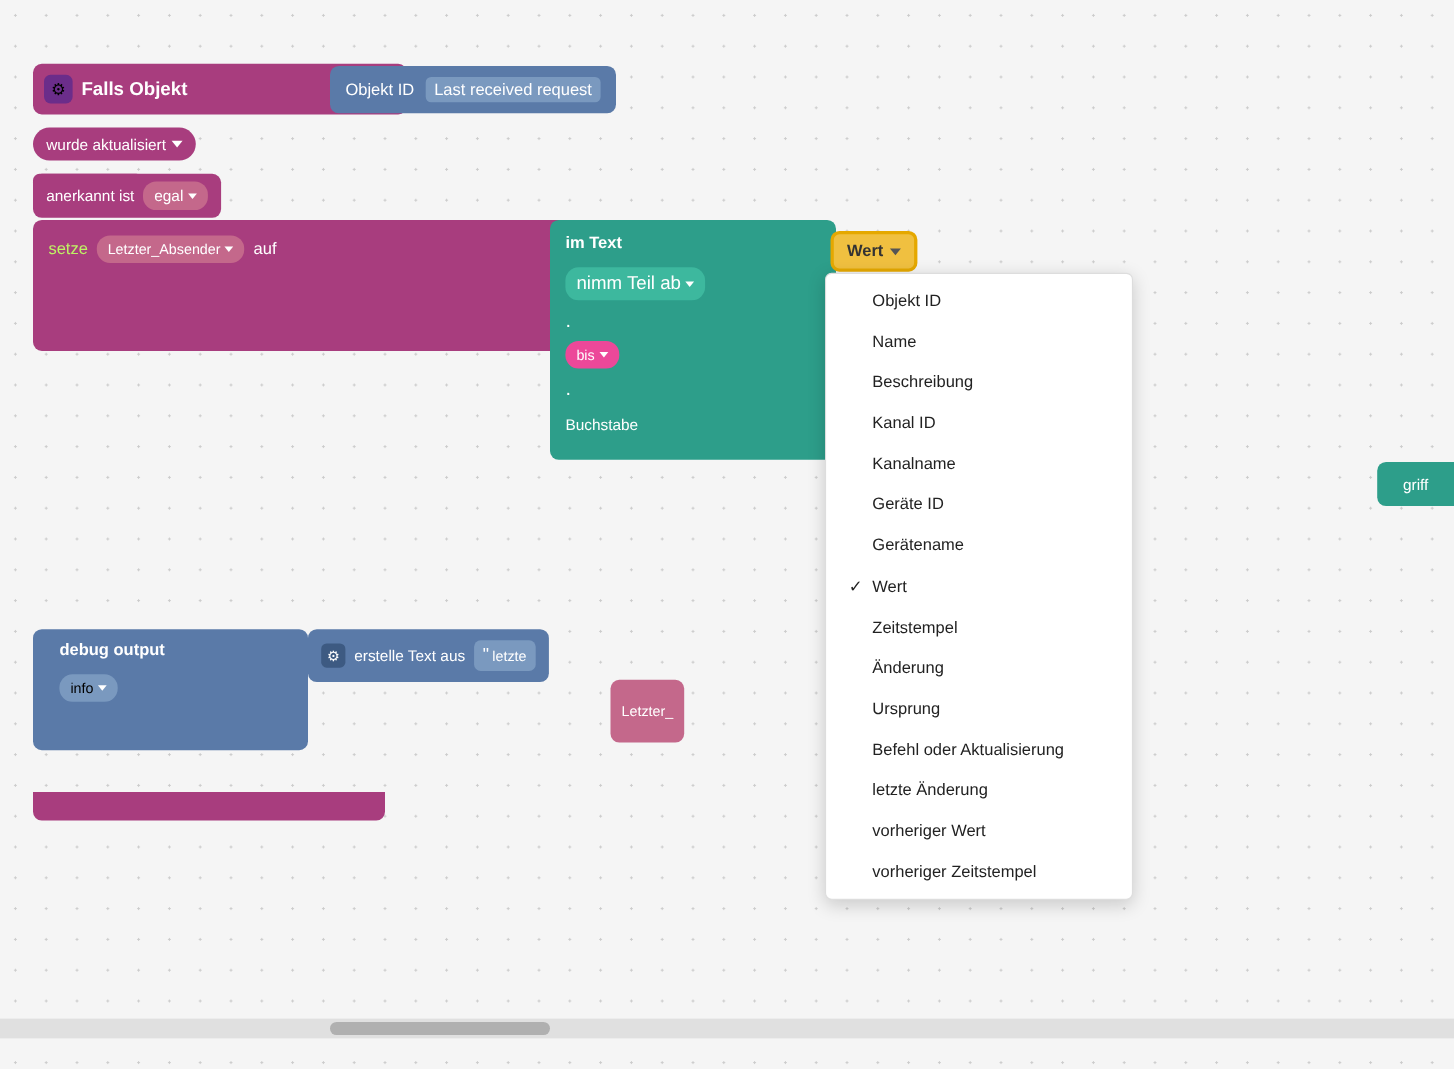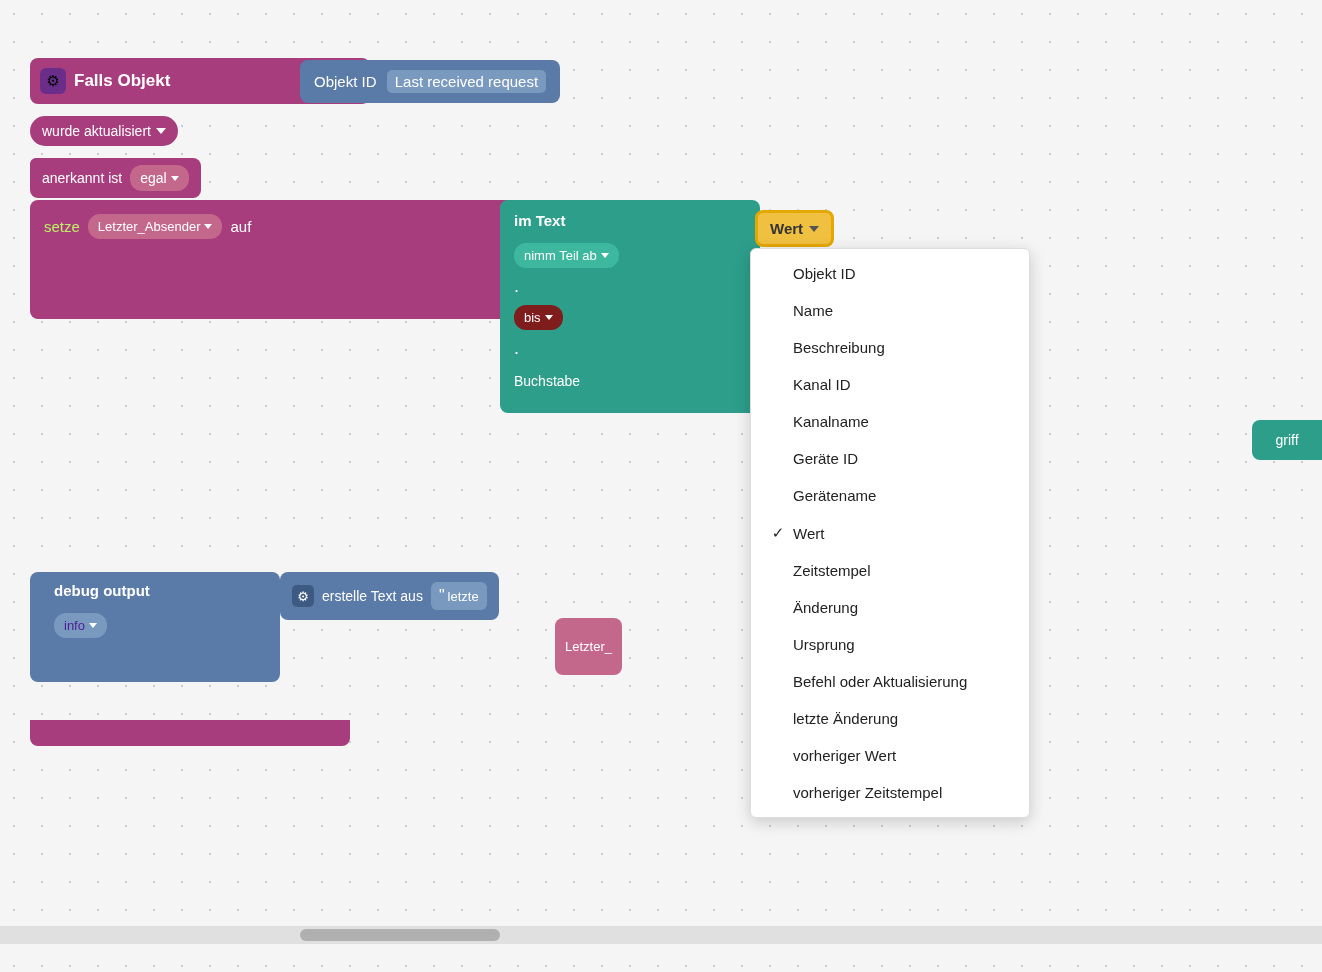--- a/index.html
+++ b/index.html
@@ -216,45 +216,45 @@
     <div style="background-color:#c4688b; border-radius:12px; padding:5px 10px; display:flex; align-items:center; gap:4px; color:white; font-size:13px;">
       <span>Letzter_Absender</span>
       <span style="display:inline-block;width:0;height:0;border-left:4px solid transparent;border-right:4px solid transparent;border-top:5px solid white;vertical-align:middle;"></span>
     </div>
     <span style="color:white; font-size:15px;">auf</span>
   </div>
 </div>
 
 <div style="position:absolute; top:200px; left:500px; background-color:#2d9e8a; border-radius:8px; padding:12px 14px 24px 14px; width:260px; z-index:50;">
   <div style="color:white; font-size:15px; font-weight:600; margin-bottom:14px;">im Text</div>
-  <div style="background-color:#3db89e; border-radius:12px; padding:5px 10px; display:flex; align-items:center; gap:4px; font-size:13px; color:white; margin-bottom:8px; width:fit-content;">
+  <div style="background-color:#3db89e; border-radius:12px; padding:5px 10px; display:flex; align-items:center; gap:4px; font-size:17px; color:white; margin-bottom:8px; width:fit-content;">
     <span>nimm Teil ab</span>
     <span style="display:inline-block;width:0;height:0;border-left:4px solid transparent;border-right:4px solid transparent;border-top:5px solid white;vertical-align:middle;"></span>
   </div>
   <div style="color:white; font-size:18px; margin:4px 0;">.</div>
-  <div style="background-color:#7f1d1d; border-radius:12px; padding:5px 10px; display:flex; align-items:center; gap:4px; font-size:13px; color:white; margin:8px 0; width:fit-content;">
+  <div style="background-color:#ec4899; border-radius:12px; padding:5px 10px; display:flex; align-items:center; gap:4px; font-size:13px; color:white; margin:8px 0; width:fit-content;">
     <span>bis</span>
     <span style="display:inline-block;width:0;height:0;border-left:4px solid transparent;border-right:4px solid transparent;border-top:5px solid white;vertical-align:middle;"></span>
   </div>
   <div style="color:white; font-size:18px; margin:4px 0;">.</div>
   <div style="color:white; font-size:14px; margin-top:14px;">Buchstabe</div>
 </div>
 
 <div style="position:absolute; top:210px; left:755px; background-color:#f0c040; border:3px solid #e5a800; border-radius:8px; padding:7px 12px; font-size:15px; font-weight:600; color:#333; display:flex; align-items:center; gap:6px; cursor:pointer; z-index:100;">
   <span>Wert</span>
   <span style="display:inline-block;width:0;height:0;border-left:5px solid transparent;border-right:5px solid transparent;border-top:6px solid #555;vertical-align:middle;"></span>
 </div>
 
 <div style="position:absolute; top:420px; right:0; background-color:#2d9e8a; border-radius:8px 0 0 8px; padding:12px 16px; color:white; font-size:14px; width:70px; text-align:center;">
   <span>griff</span>
 </div>
 
 <div style="position:absolute; top:572px; left:30px; background-color:#5a7aa8; border-radius:8px; padding:10px 12px 44px 24px; width:250px;">
   <div style="color:white; font-size:15px; font-weight:600; margin-bottom:14px;">debug output</div>
-  <div style="background-color:#7a99bf; border-radius:12px; padding:5px 10px; display:flex; align-items:center; gap:4px; font-size:13px; color:#4c1d95; width:fit-content; cursor:pointer;">
+  <div style="background-color:#7a99bf; border-radius:12px; padding:5px 10px; display:flex; align-items:center; gap:4px; font-size:13px; color:#000000; width:fit-content; cursor:pointer;">
     <span>info</span>
     <span style="display:inline-block;width:0;height:0;border-left:4px solid transparent;border-right:4px solid transparent;border-top:5px solid white;vertical-align:middle;"></span>
   </div>
 </div>
 
 <div style="position:absolute; top:572px; left:280px; background-color:#5a7aa8; border-radius:8px; padding:10px 12px; display:flex; align-items:center; gap:8px;">
   <div style="width:22px; height:22px; background-color:#3d5a82; border-radius:5px; display:flex; align-items:center; justify-content:center; font-size:13px; color:white;">⚙</div>
   <span style="color:white; font-size:14px;">erstelle Text aus</span>
   <div style="background-color:#7a99bf; border-radius:6px; padding:5px 8px; color:white; font-size:13px; display:flex; align-items:center; gap:3px;">
     <span style="font-size:16px;">"</span>

